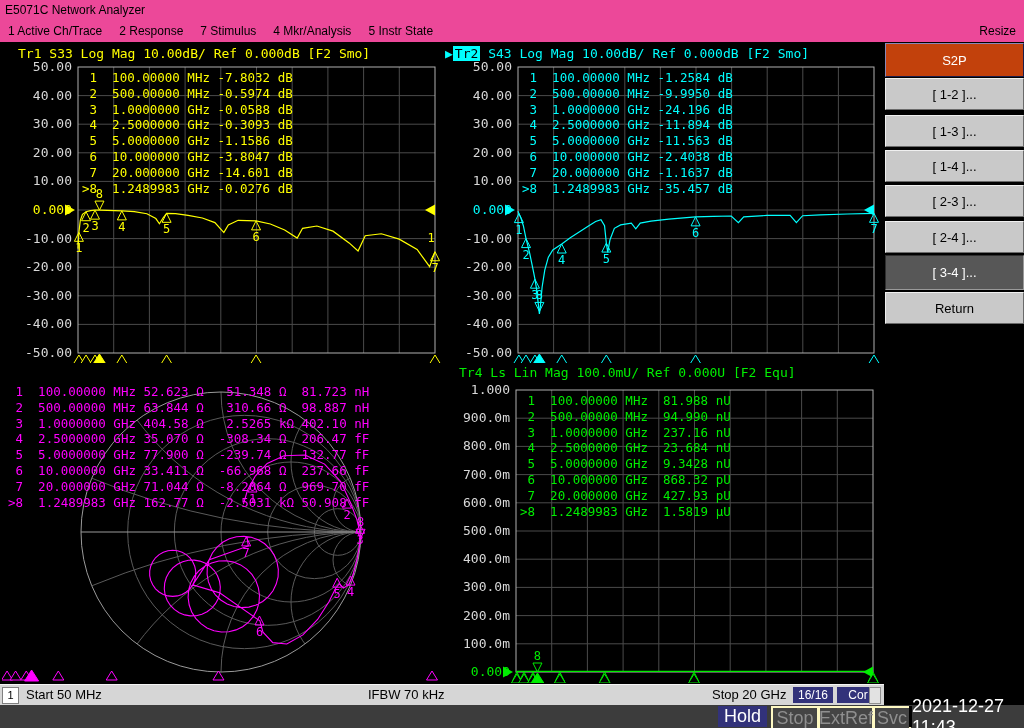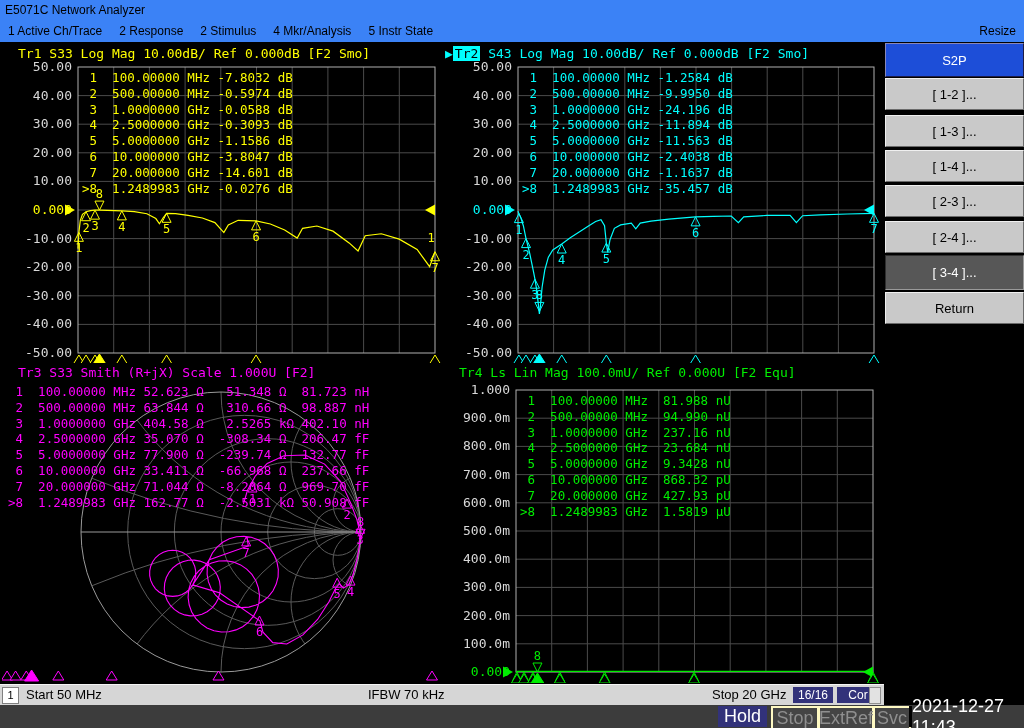--- a/index.html
+++ b/index.html
@@ -1,32 +1,32 @@
 <!DOCTYPE html>
 <html><head>
 <meta charset="utf-8">
 <style>
   html,body{margin:0;padding:0;background:#222;}
   .screen{position:relative;width:1024px;height:728px;background:#000;overflow:hidden;
           font-family:"DejaVu Sans Mono",monospace;}
-  .topbars{position:absolute;left:0;top:0;width:1024px;height:42px;background:#3b82f6;
+  .topbars{position:absolute;left:0;top:0;width:1024px;height:42px;background:#ec4899;
            font-family:"Liberation Sans",sans-serif;color:#000;}
   .wtitle{position:absolute;left:5px;top:3px;font-size:12px;}
   .menurow{position:absolute;left:8px;top:24px;font-size:12px;white-space:nowrap;}
   .menurow span{margin-right:17px;}
   .resize{position:absolute;right:8px;top:24px;font-size:12px;}
   .panel{position:absolute;}
   .ptitle{position:absolute;top:2px;font-size:13px;white-space:pre;z-index:5;}
   .mtable{position:absolute;font-size:12.5px;line-height:15.8px;white-space:pre;z-index:4;}
   .ylab{position:absolute;text-align:right;font-size:13px;z-index:3;}
   .sidebar{position:absolute;left:884px;top:42px;width:140px;height:642px;background:#000;}
   .skey{position:absolute;left:1px;width:137px;height:30px;background:#c9c9c9;color:#000;
         font-family:"Liberation Sans",sans-serif;font-size:13px;display:flex;align-items:center;
         justify-content:center;border:1px solid;border-color:#f0f0f0 #6a6a6a #6a6a6a #f0f0f0;}
-  .skey.header{background:#1d4ed8;color:#fff;border-color:#8888b8 #1c1c48 #1c1c48 #8888b8;height:32px;}
+  .skey.header{background:#c2410c;color:#fff;border-color:#8888b8 #1c1c48 #1c1c48 #8888b8;height:32px;}
   .skey.active{background:#575757;color:#fff;border-color:#2e2e2e #9a9a9a #9a9a9a #2e2e2e;height:33px;}
   .statusbar{position:absolute;left:0;top:684px;width:884px;height:20px;background:#d6d6d6;
              border-top:1px solid #f5f5f5;font-family:"Liberation Sans",sans-serif;font-size:13px;color:#000;}
   .chbox{position:absolute;left:2px;top:2px;width:15px;height:15px;background:#fff;border:1px solid #808080;
          font-size:11px;text-align:center;line-height:15px;}
   .sb-start{position:absolute;left:26px;top:2px;}
   .sb-ifbw{position:absolute;left:368px;top:2px;}
   .sb-stop{position:absolute;left:712px;top:2px;}
   .badge{position:absolute;top:2px;height:16px;background:#32327a;color:#fff;font-size:12px;
          display:flex;align-items:center;justify-content:center;}
@@ -44,21 +44,21 @@
   .tb-date{left:909px;width:113px;color:#fff;border-left:3px solid #000000;}
 </style>
 </head>
 <body>
 
 <div class="screen">
 
   <div class="topbars">
     <div class="wtitle">E5071C Network Analyzer</div>
     <div class="menurow">
-      <span>1 Active Ch/Trace</span><span>2 Response</span><span>2 Stimulus</span><span>4 Mkr/Analysis</span><span>5 Instr State</span>
+      <span>1 Active Ch/Trace</span><span>2 Response</span><span>7 Stimulus</span><span>4 Mkr/Analysis</span><span>5 Instr State</span>
     </div>
     <div class="resize">Resize</div>
   </div>
 
   <div id="panels">
       <div class="panel" style="left: 2px; top: 44px; width: 441px; height: 319px;">
         <div class="ptitle" style="left: 16px; color: rgb(255, 255, 0);"><span>Tr1 S33 Log Mag 10.00dB/ Ref 0.000dB [F2 Smo]</span></div>
         <svg width="441" height="319" style="position: absolute; left: 0px; top: 0px;">
           <line x1="111.7" y1="23" x2="111.7" y2="309" stroke="#4a4a4a"></line>
           <line x1="76" y1="51.6" x2="433" y2="51.6" stroke="#4a4a4a"></line>
@@ -178,21 +178,20 @@
         <div class="ylab mono" style="left: 0px; width: 69px; top: 129.4px; color: rgb(216, 216, 216);">10.00</div>
         <div class="ylab mono" style="left: 0px; width: 69px; top: 158px; color: rgb(0, 255, 255);">0.000</div>
         <div class="ylab mono" style="left: 0px; width: 69px; top: 186.6px; color: rgb(216, 216, 216);">-10.00</div>
         <div class="ylab mono" style="left: 0px; width: 69px; top: 215.2px; color: rgb(216, 216, 216);">-20.00</div>
         <div class="ylab mono" style="left: 0px; width: 69px; top: 243.8px; color: rgb(216, 216, 216);">-30.00</div>
         <div class="ylab mono" style="left: 0px; width: 69px; top: 272.4px; color: rgb(216, 216, 216);">-40.00</div>
         <div class="ylab mono" style="left: 0px; width: 69px; top: 301px; color: rgb(216, 216, 216);">-50.00</div>
         <div class="mtable mono" style="left: 79px; top: 26px; color: rgb(0, 255, 255);"><div> 1  100.00000 MHz -1.2584 dB</div><div> 2  500.00000 MHz -9.9950 dB</div><div> 3  1.0000000 GHz -24.196 dB</div><div> 4  2.5000000 GHz -11.894 dB</div><div> 5  5.0000000 GHz -11.563 dB</div><div> 6  10.000000 GHz -2.4038 dB</div><div> 7  20.000000 GHz -1.1637 dB</div><div>&gt;8  1.2489983 GHz -35.457 dB</div></div>
       </div>
       <div class="panel" style="left: 2px; top: 363px; width: 441px; height: 320px;">
-        <div class="ptitle" style="left: 16px; color: rgb(255, 0, 255);"><span>Tr3 S33 Smith (R+jX) Scale 1.000U [F2]</span></div>
         <svg width="441" height="320" style="position: absolute; left: 0px; top: 0px;">
           <clipPath id="smithclip">
             <circle cx="219" cy="169" r="140"></circle>
           </clipPath>
           <g clip-path="url(#smithclip)">
             <circle cx="242.33333333333334" cy="169" r="116.66666666666667" fill="none" stroke="#5a5a5a"></circle>
             <circle cx="265.6666666666667" cy="169" r="93.33333333333333" fill="none" stroke="#5a5a5a"></circle>
             <circle cx="289" cy="169" r="70" fill="none" stroke="#5a5a5a"></circle>
             <circle cx="312.3333333333333" cy="169" r="46.666666666666664" fill="none" stroke="#5a5a5a"></circle>
             <circle cx="335.6666666666667" cy="169" r="23.333333333333332" fill="none" stroke="#5a5a5a"></circle>

